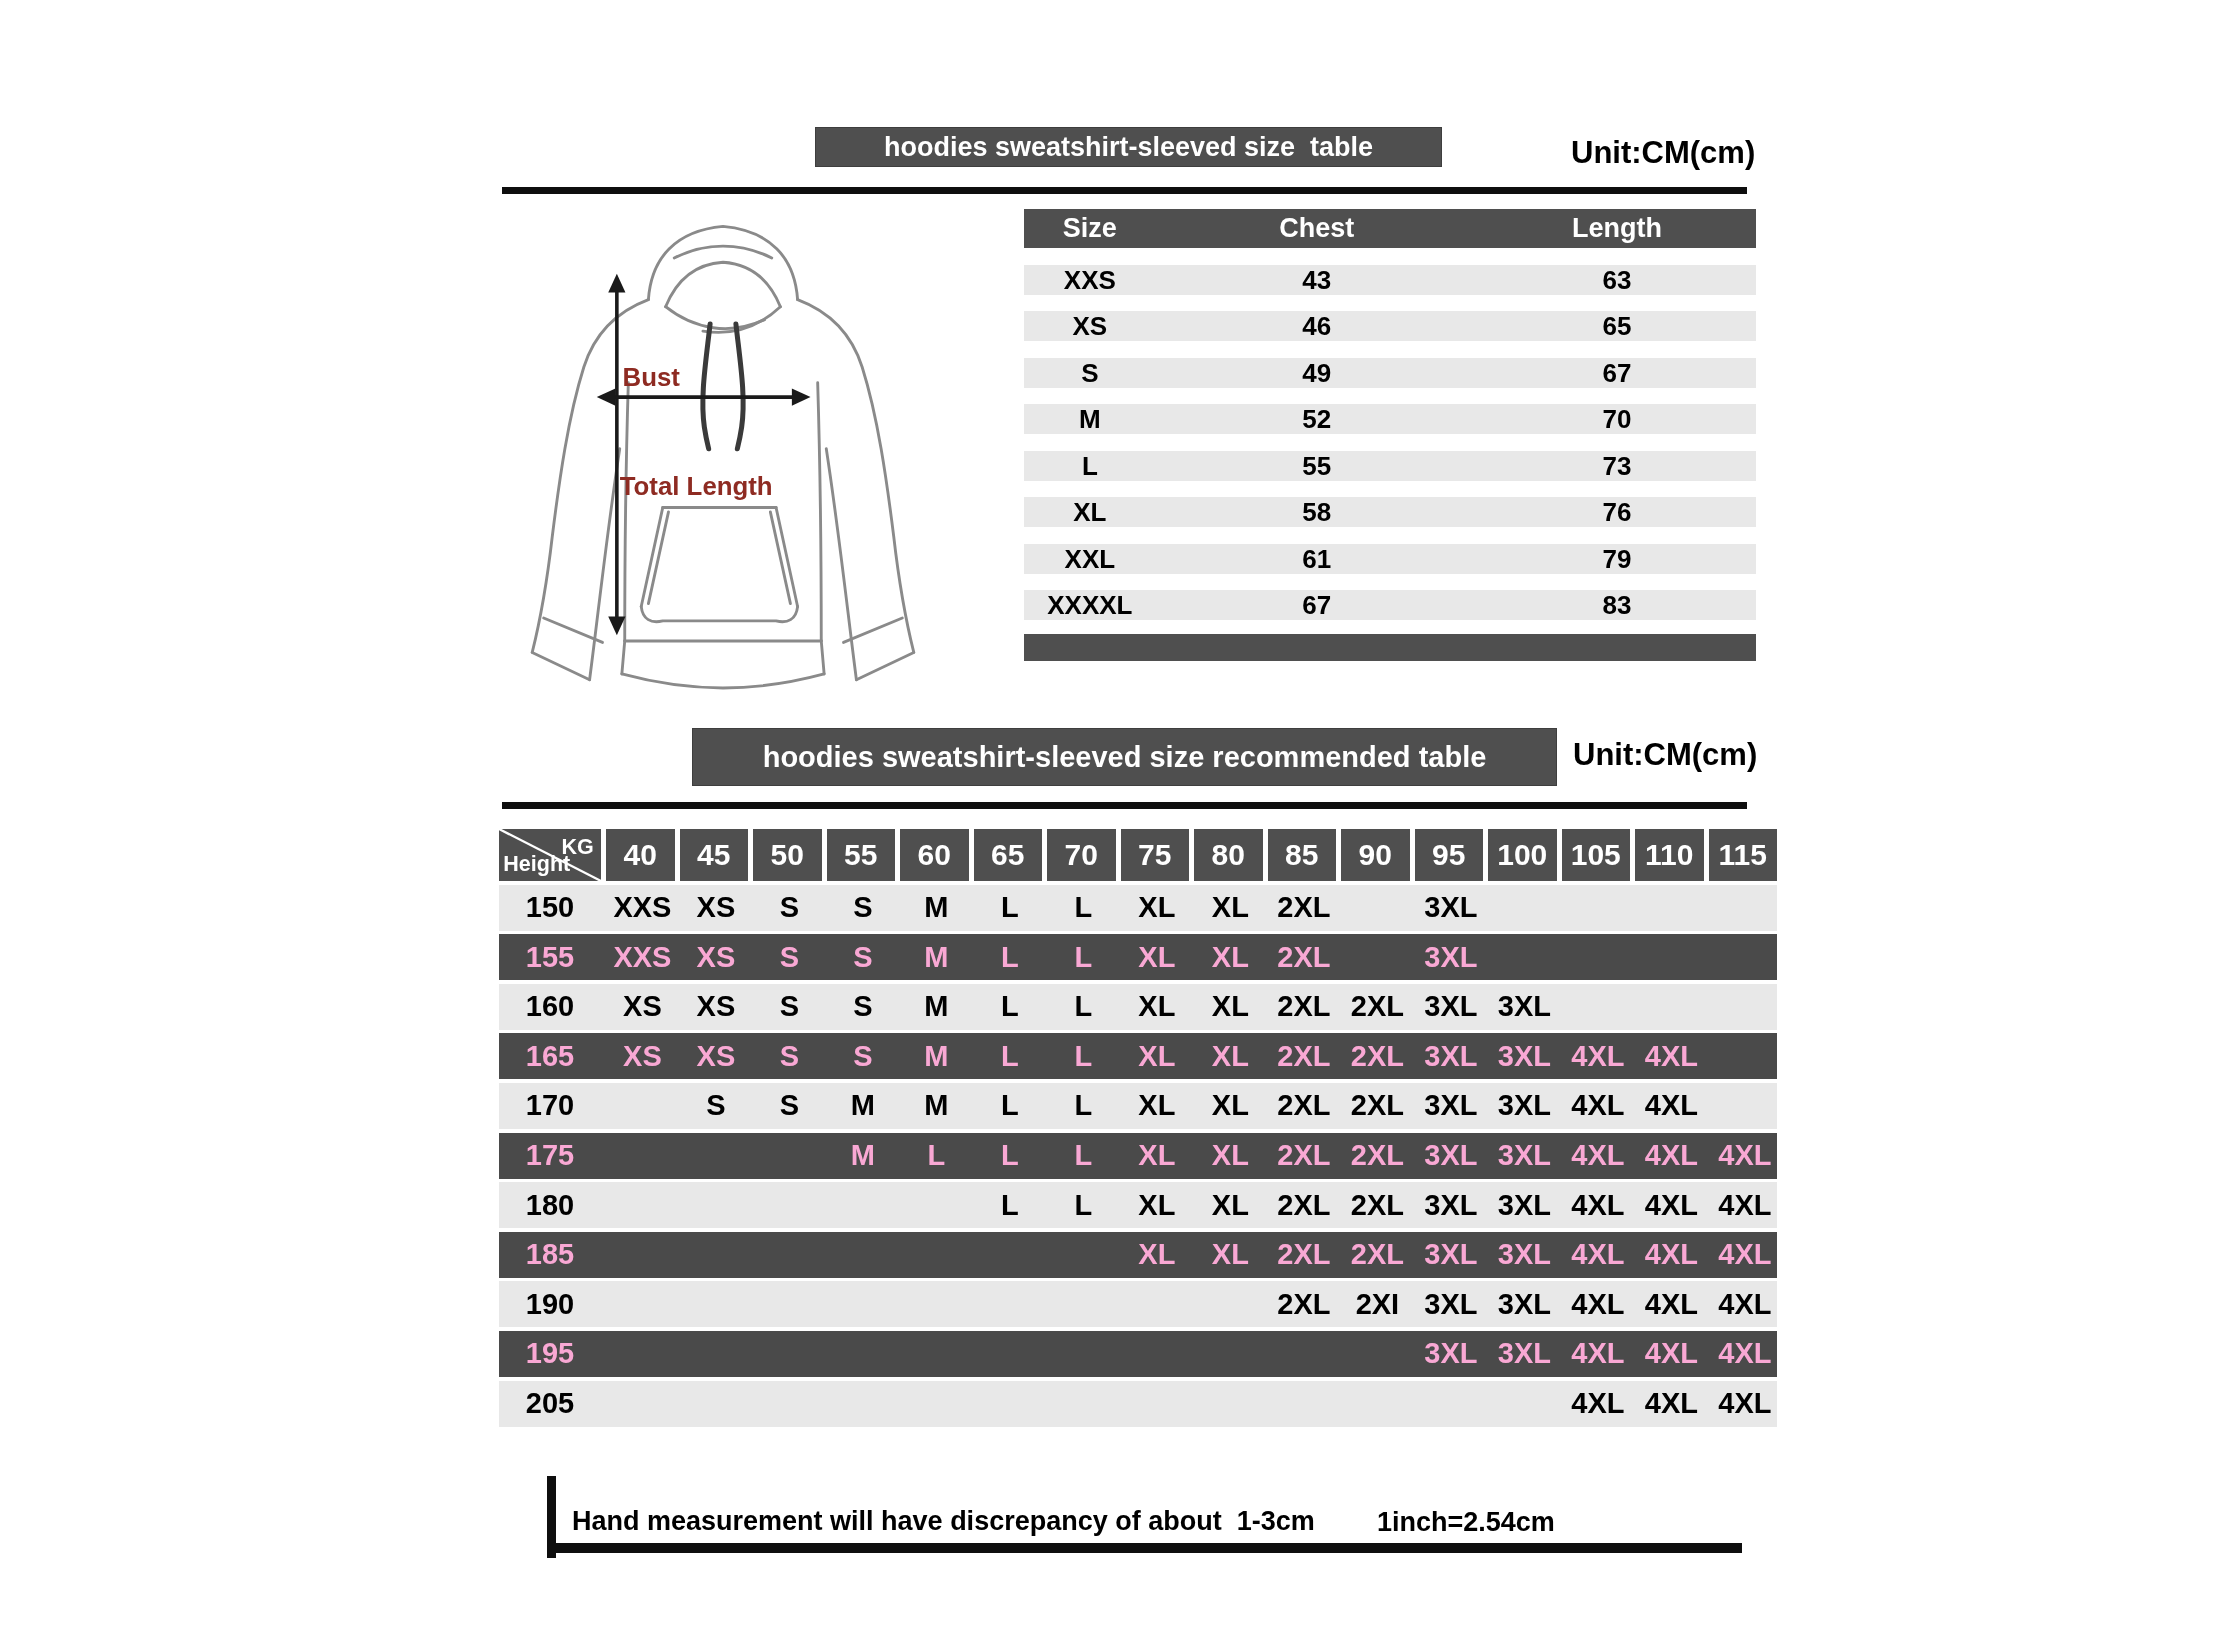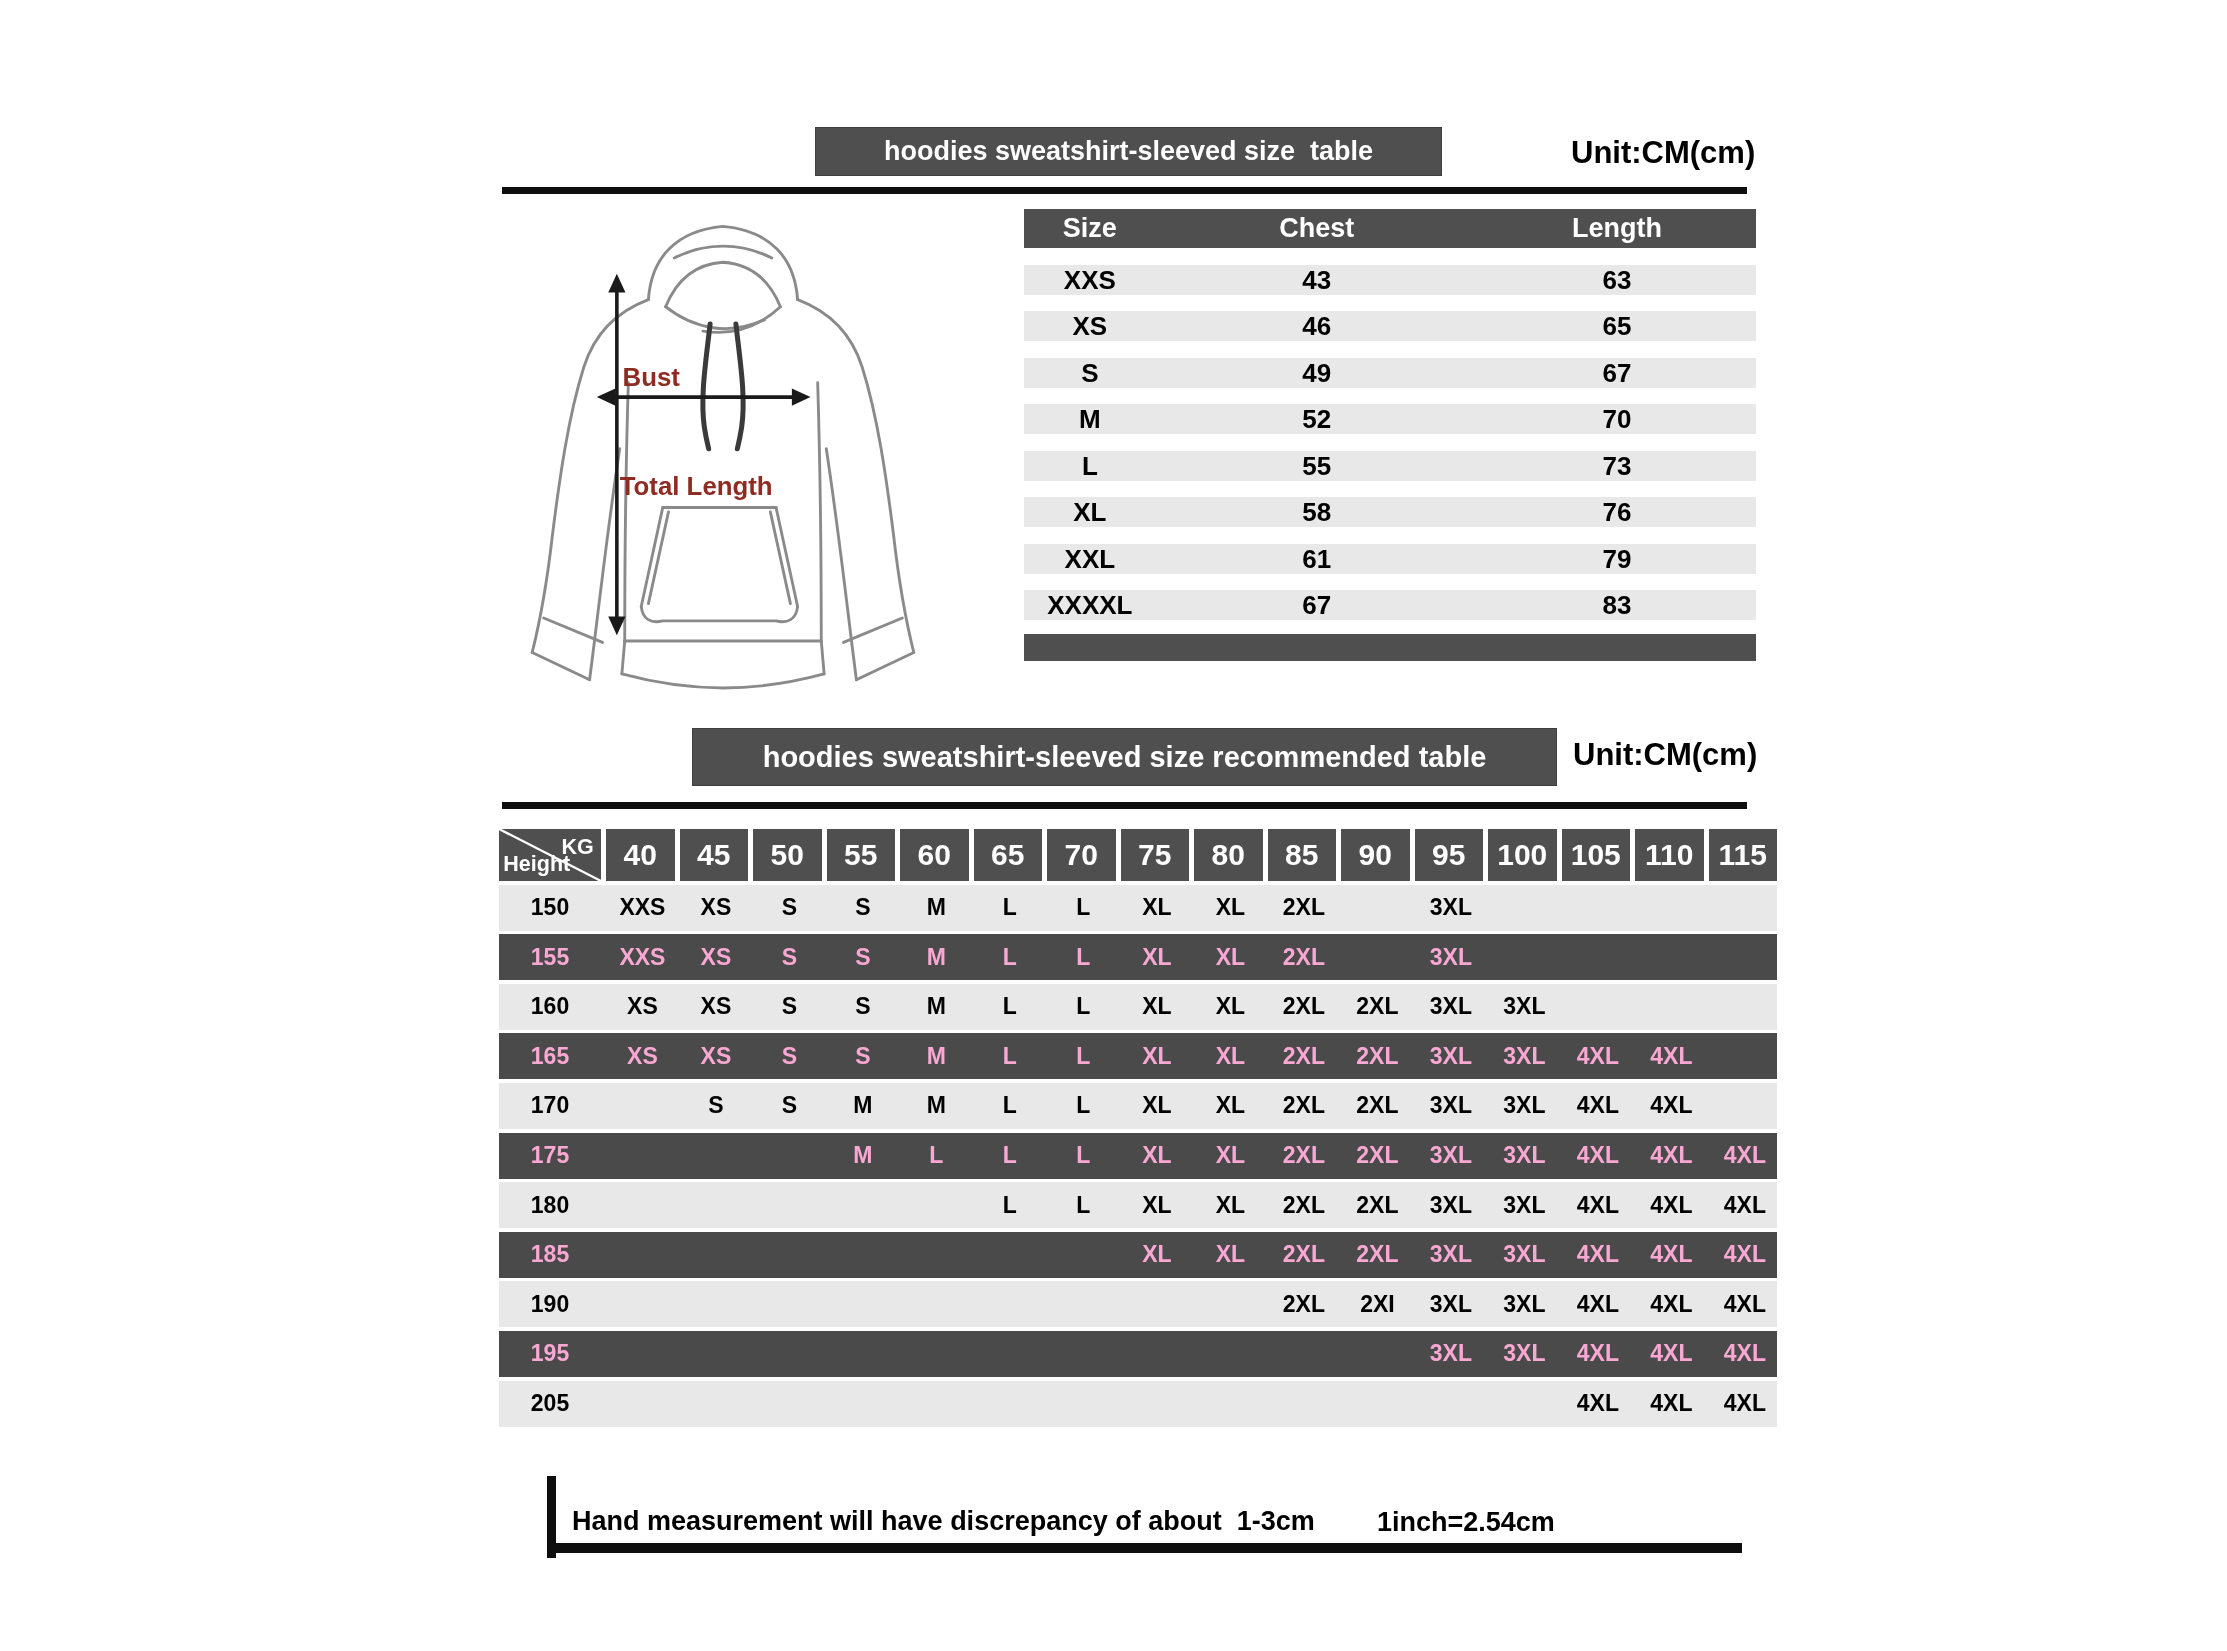--- a/index.html
+++ b/index.html
@@ -7,21 +7,21 @@
     position:relative; width:2227px; height:1651px; background:#ffffff;
     font-family:"Liberation Sans", sans-serif; font-weight:700; color:#000;
     overflow:hidden;
   }
   .bar {
     position:absolute; background:var(--bar,#4f4f4f); color:#fff;
     display:flex; align-items:center; justify-content:center;
     border:1.4px solid #3e3e3e; box-sizing:border-box;
   }
   .bar span { white-space:pre; }
-  .t1 { left:815px; top:127px; width:627px; height:49px; font-size:27px; }
+  .t1 { left:815px; top:127px; width:627px; height:40px; font-size:27px; }
   .t2 { left:692px;  top:728px; width:865px; height:58px; font-size:29px; }
   .unit { position:absolute; font-size:31px; color:#000; white-space:pre; }
   .u1 { left:1571px; top:135px; }
   .u2 { left:1573px; top:737px; }
   .rule { position:absolute; background:#0e0e0e; }
   .r1 { left:502px; top:187px; width:1245px; height:6.5px; }
   .r2 { left:502px; top:802px; width:1245px; height:6.5px; }
 
   .figure { position:absolute; left:515px; top:212px; width:416px; height:495px; }
 
@@ -38,21 +38,21 @@
   .mx-header .mhcell {
     background:var(--bar,#4f4f4f); color:#fff; font-size:30px;
     display:flex; align-items:center; justify-content:center;
   }
   .corner { position:relative; background:var(--bar,#4f4f4f); color:#fff; }
   .corner svg { position:absolute; left:0; top:0; width:100%; height:100%; }
   .corner .kg  { position:absolute; top:5.7px; right:7.2px; font-size:21.5px; }
   .corner .hgt { position:absolute; bottom:4.3px; left:4.3px; font-size:21.5px; }
   .mrow {
     display:grid; grid-template-columns:102px repeat(16,1fr); column-gap:9.3px;
-    height:46px; margin-top:3.6px; align-items:center; text-align:center; font-size:23px;
+    height:46px; margin-top:3.6px; align-items:center; text-align:center; font-size:29px;
   }
   .mrow.light { background:var(--row-light,#e8e8e8); color:#000; }
   .mrow.dark  { background:var(--row-dark,#4a4a4a); color:#f9a8d4; }
 
   
   .note-vbar { position:absolute; left:547px; top:1476px; width:9.3px; height:82px; background:#0e0e0e; }
   .note-text { position:absolute; left:572px; top:1506px; font-size:27px; white-space:pre; }
   .note-conv { position:absolute; left:1377px; top:1507px; font-size:27px; white-space:pre; }
   .note-underline { position:absolute; left:551px; top:1543px; width:1191px; height:10px; background:#0e0e0e; }
 </style>

